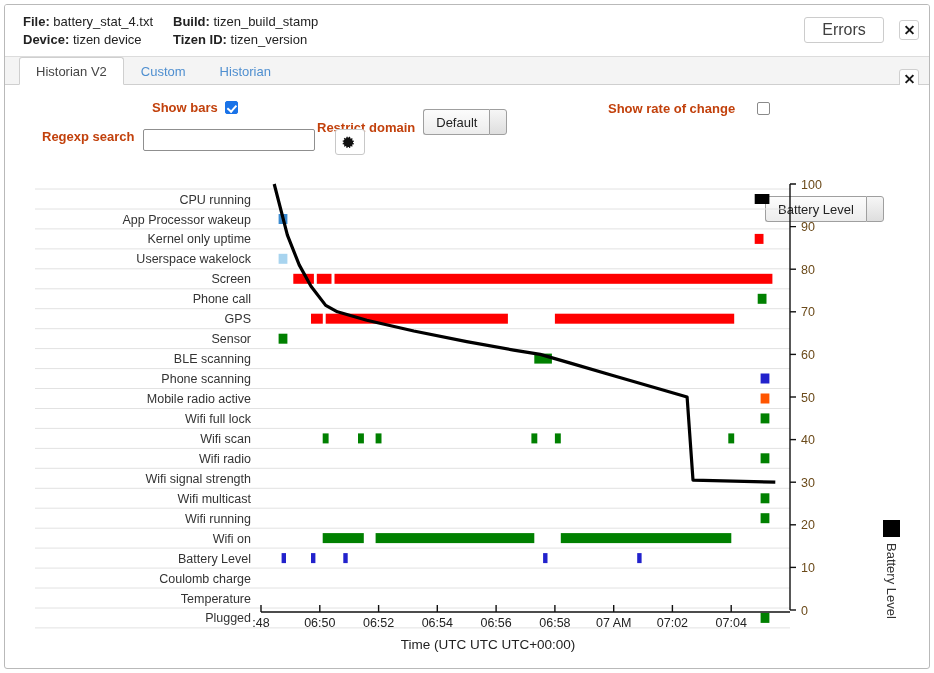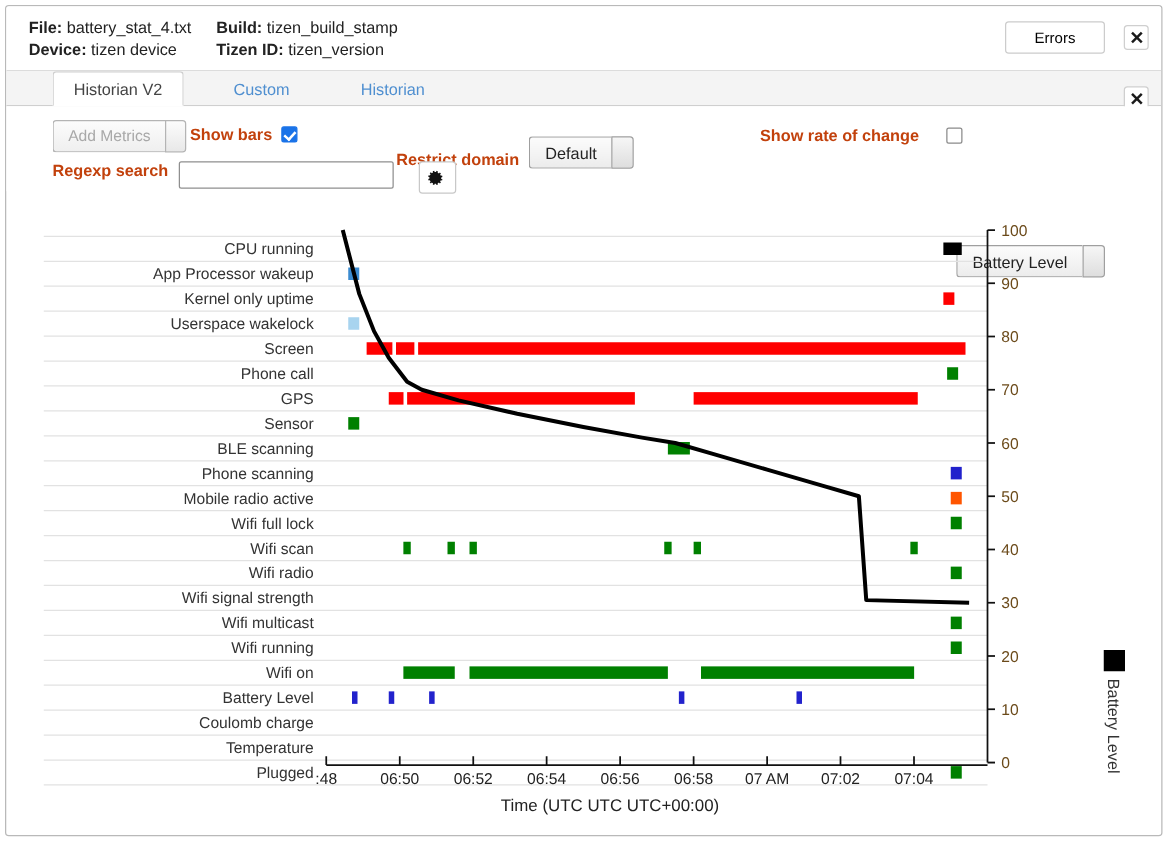--- a/index.html
+++ b/index.html
@@ -51,22 +51,22 @@
 
   #errors-button {
     position: absolute;
     right: 45px;
     top: 12px;
     width: 80px;
     height: 26px;
     background: #ffffff;
     border: 1px solid #cccccc;
     border-radius: 3px;
-    font-size: 12px;
-    color: #000000;
+    font-size: 16px;
+    color: #404040;
     font-family: "Liberation Sans", sans-serif;
     cursor: pointer;
     padding: 0;
   }
   .x-btn {
     position: absolute;
     width: 20px;
     height: 20px;
     border: 1px solid #cfcfcf;
     border-radius: 3px;
@@ -114,21 +114,20 @@
   .tab {
     display: flex;
     align-items: center;
     padding: 0 16px;
     font-size: 13px;
     color: #4f8fd0;
     cursor: pointer;
     border: 1px solid transparent;
     box-sizing: border-box;
     height: 28px;
-    margin-left: 23px;
   }
   .tab.active {
     color: #444444;
     background: #ffffff;
     border: 1px solid #cfcfcf;
     border-bottom-color: #ffffff;
     border-radius: 3px 3px 0 0;
     margin-bottom: -1px;
   }
 
@@ -347,24 +346,20 @@
       <div class="tab">Custom</div>
       <div class="tab">Historian</div>
     </div>
     <button id="tabbar-close" class="x-btn">
       <span class="x-glyph"></span>
     </button>
   </div>
 
   <div id="toolbar">
 
-    <div id="add-metrics-wrap">
-      <button id="add-metrics-button">Add Metrics</button>
-      <button id="add-metrics-dropdown"></button>
-    </div>
 
     <div id="show-bars-group">
       <span class="inline-label">Show bars</span>
       <span class="cb checked"></span>
     </div>
 
     <div id="restrict-domain-group">
       <span class="inline-label">Restrict domain</span>
       <div class="select-box">
         <button class="select-face">Default</button>

